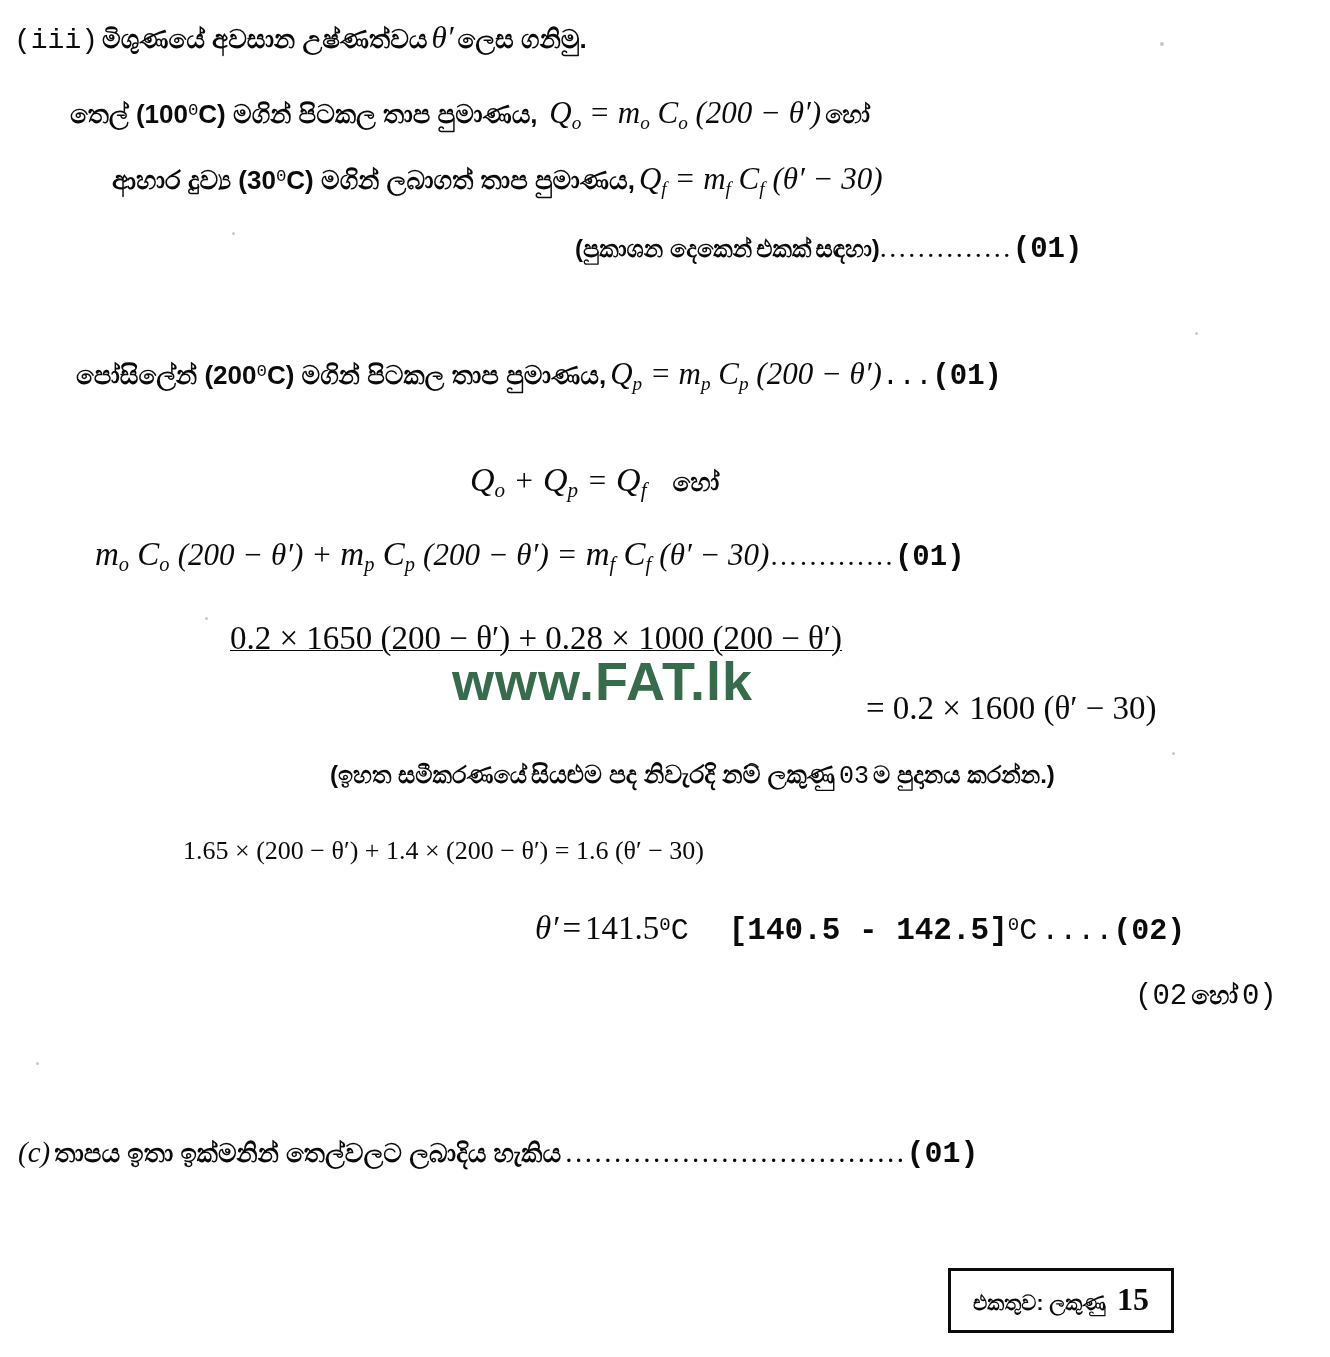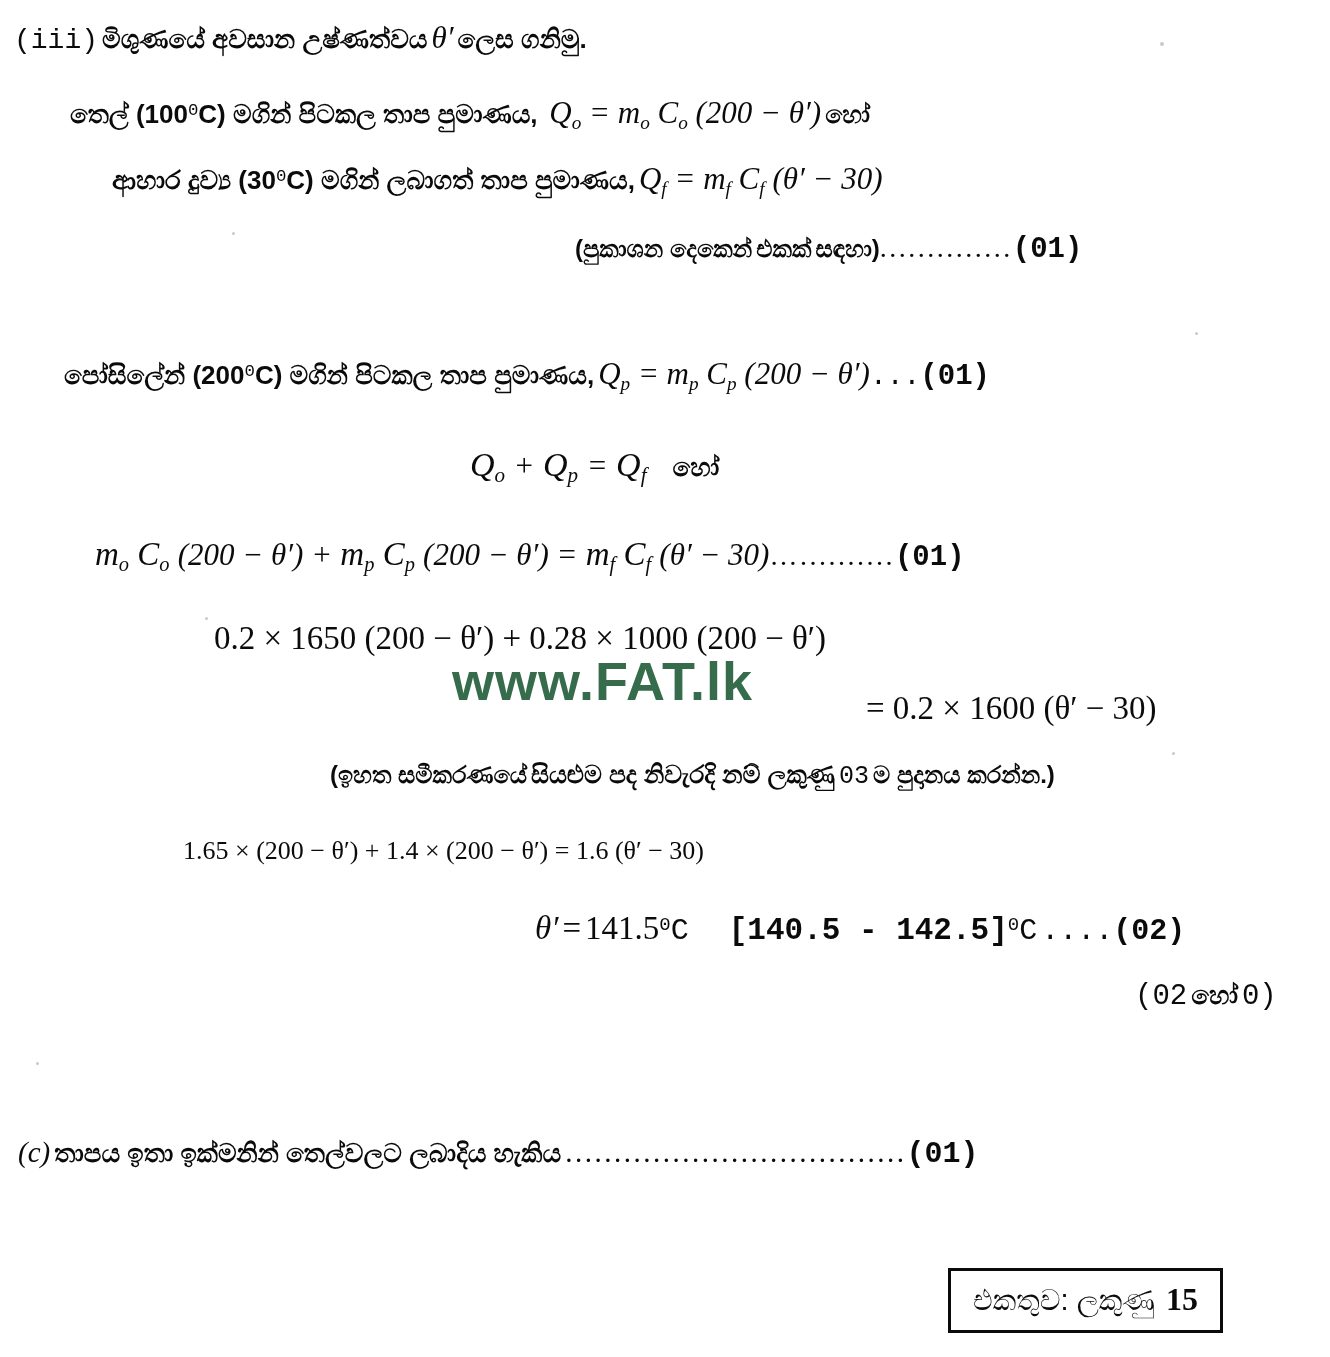--- a/index.html
+++ b/index.html
@@ -84,24 +84,24 @@
   sup {
     font-size: 0.62em;
     vertical-align: 0.45em;
   }
 
   
   #l-iii      { left: 14px;  top: 22px; }
   #l-oil      { left: 70px;  top: 97px; }
   #l-food     { left: 112px; top: 163px; }
   #l-note1    { left: 575px; top: 234px; }
-  #l-porc     { left: 64px;  top: 358px; }
-  #l-sumeq    { left: 470px; top: 448px; }
+  #l-porc     { left: 76px;  top: 358px; }
+  #l-sumeq    { left: 470px; top: 463px; }
   #l-fulleq   { left: 95px;  top: 538px; }
-  #l-sub1     { left: 214px; top: 622px; }
+  #l-sub1     { left: 230px; top: 622px; text-decoration: underline; }
   #l-sub2     { left: 866px; top: 692px; }
   #l-note2    { left: 330px; top: 762px; }
   #l-simpl    { left: 183px; top: 838px; }
   #l-answer   { left: 535px; top: 912px; }
   #l-alt      { left: 1135px; top: 982px; }
   #l-c        { left: 18px;  top: 1138px; }
 
   #l-iii   .sin { font-size: 26px; }
   #l-oil   .sin, #l-food .sin, #l-porc .sin { font-size: 26px; }
   #l-note1 .sin, #l-note2 .sin { font-size: 24px; }
@@ -115,22 +115,22 @@
   .total-box {
     position: absolute;
     left: 948px;
     top: 1268px;
     border: 3px solid #0b0b0b;
     padding: 10px 22px 12px 22px;
     background: #ffffff;
     z-index: 2;
   }
   .total-box .sin {
-    font-size: 29px;
-    font-weight: 400;
+    font-size: 21px;
+    font-weight: 700;
   }
   .total-box .num {
     font-family: "Liberation Serif", serif;
     font-size: 32px;
     font-weight: 800;
     margin-left: 11px;
   }
 
   .speck {
     position: absolute;

